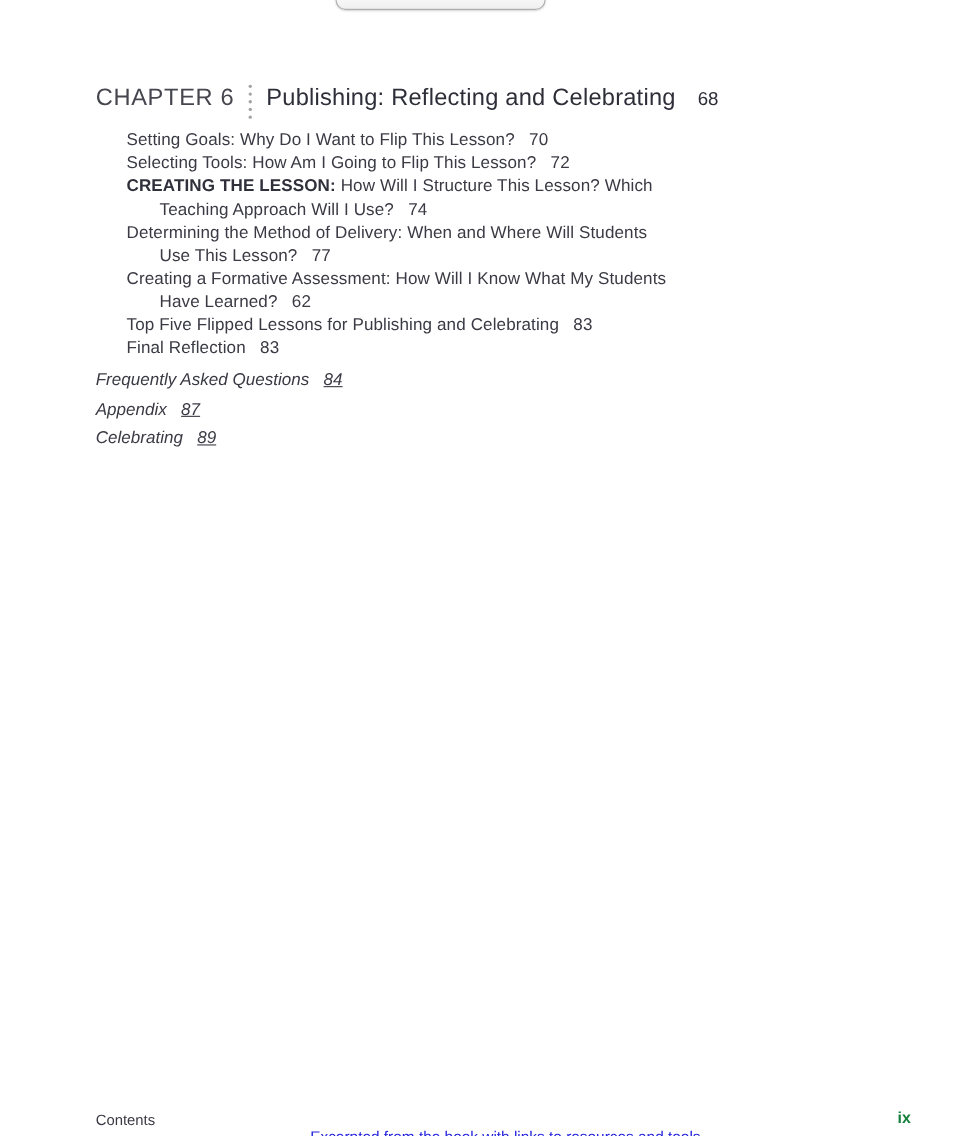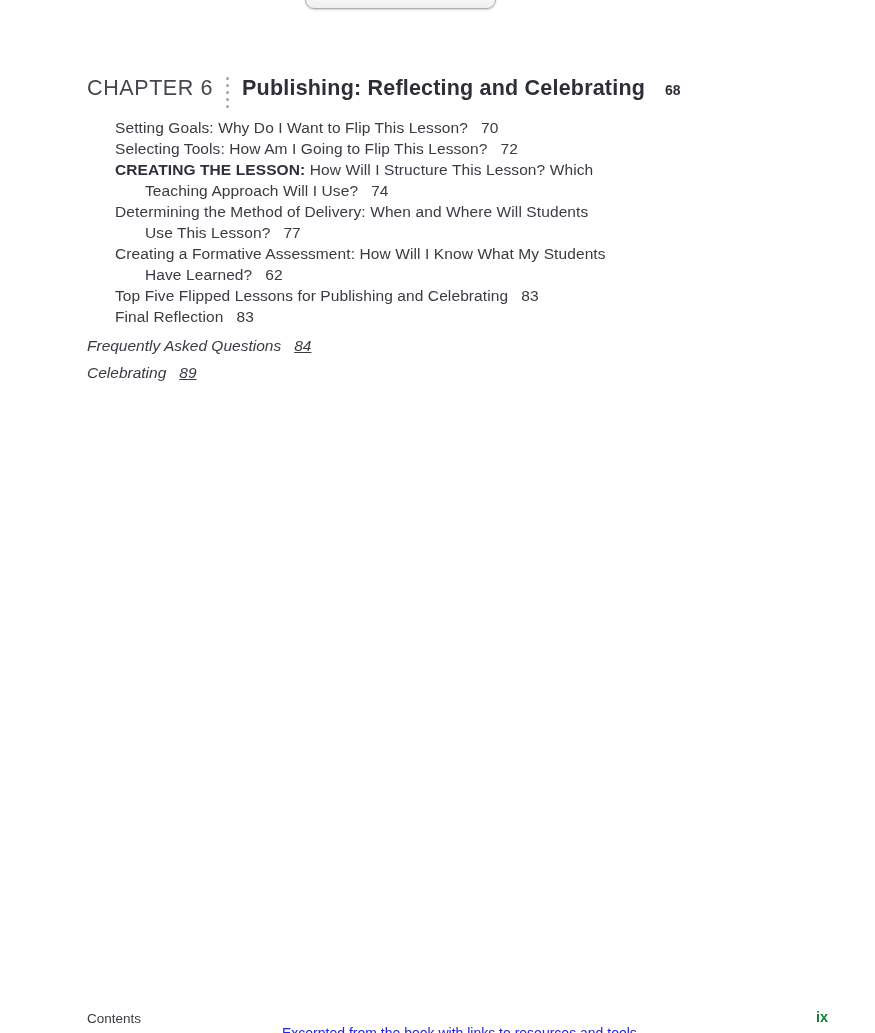--- a/index.html
+++ b/index.html
@@ -50,27 +50,27 @@
     align-self: center;
     transform: translateY(1px);
   }
   .dots i {
     width: 3px; height: 3px;
     border-radius: 50%;
     background: #a2a2a2;
   }
   .heading-title {
     font-size: 21.5px;
-    font-weight: 700;
+    font-weight: 400;
     color: #2e2e39;
     letter-spacing: 0.2px;
   }
   .heading-page {
-    font-size: 14px;
-    font-weight: 700;
+    font-size: 17px;
+    font-weight: 400;
     color: #2e2e39;
     margin-left: 20px;
   }
 
   
   .toc {
     position: absolute;
     left: 87px;
     top: 117px;
     width: 660px;
@@ -173,20 +173,23 @@
     <div class="toc-line ind-1">
       <span>Final Reflection</span><span class="toc-page">83</span>
     </div>
   </div>
 
   <div class="back-matter">
     <div class="bm-line">
       <span>Frequently Asked Questions</span><span class="bm-page">84</span>
     </div>
     <div class="bm-line">
+      <span>Appendix</span><span class="bm-page">87</span>
+    </div>
+    <div class="bm-line">
       <span>Celebrating</span><span class="bm-page">89</span>
     </div>
   </div>
 
   <div class="footer-left">Contents</div>
   <div class="footer-right">ix</div>
 
   <div class="clipped-link">Excerpted from the book with links to resources and tools</div>
 
 </div>

